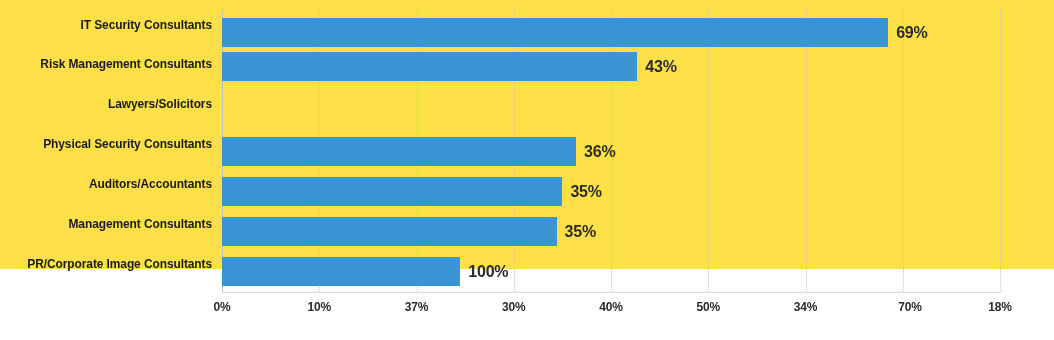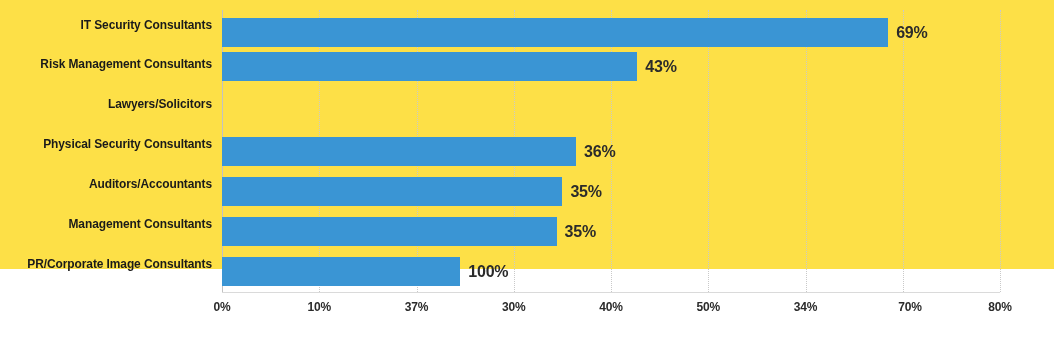--- a/index.html
+++ b/index.html
@@ -196,16 +196,16 @@
 
   <div class="x-axis">
     <div class="x-tick" style="left:0px;">0%</div>
     <div class="x-tick" style="left:97.25px;">10%</div>
     <div class="x-tick" style="left:194.5px;">37%</div>
     <div class="x-tick" style="left:291.75px;">30%</div>
     <div class="x-tick" style="left:389px;">40%</div>
     <div class="x-tick" style="left:486.25px;">50%</div>
     <div class="x-tick" style="left:583.5px;">34%</div>
     <div class="x-tick" style="left:688px;">70%</div>
-    <div class="x-tick" style="left:778px;">80%</div>
+    <div class="x-tick" style="left:778px;">18%</div>
   </div>
 
 </div>
 
 </body></html>

